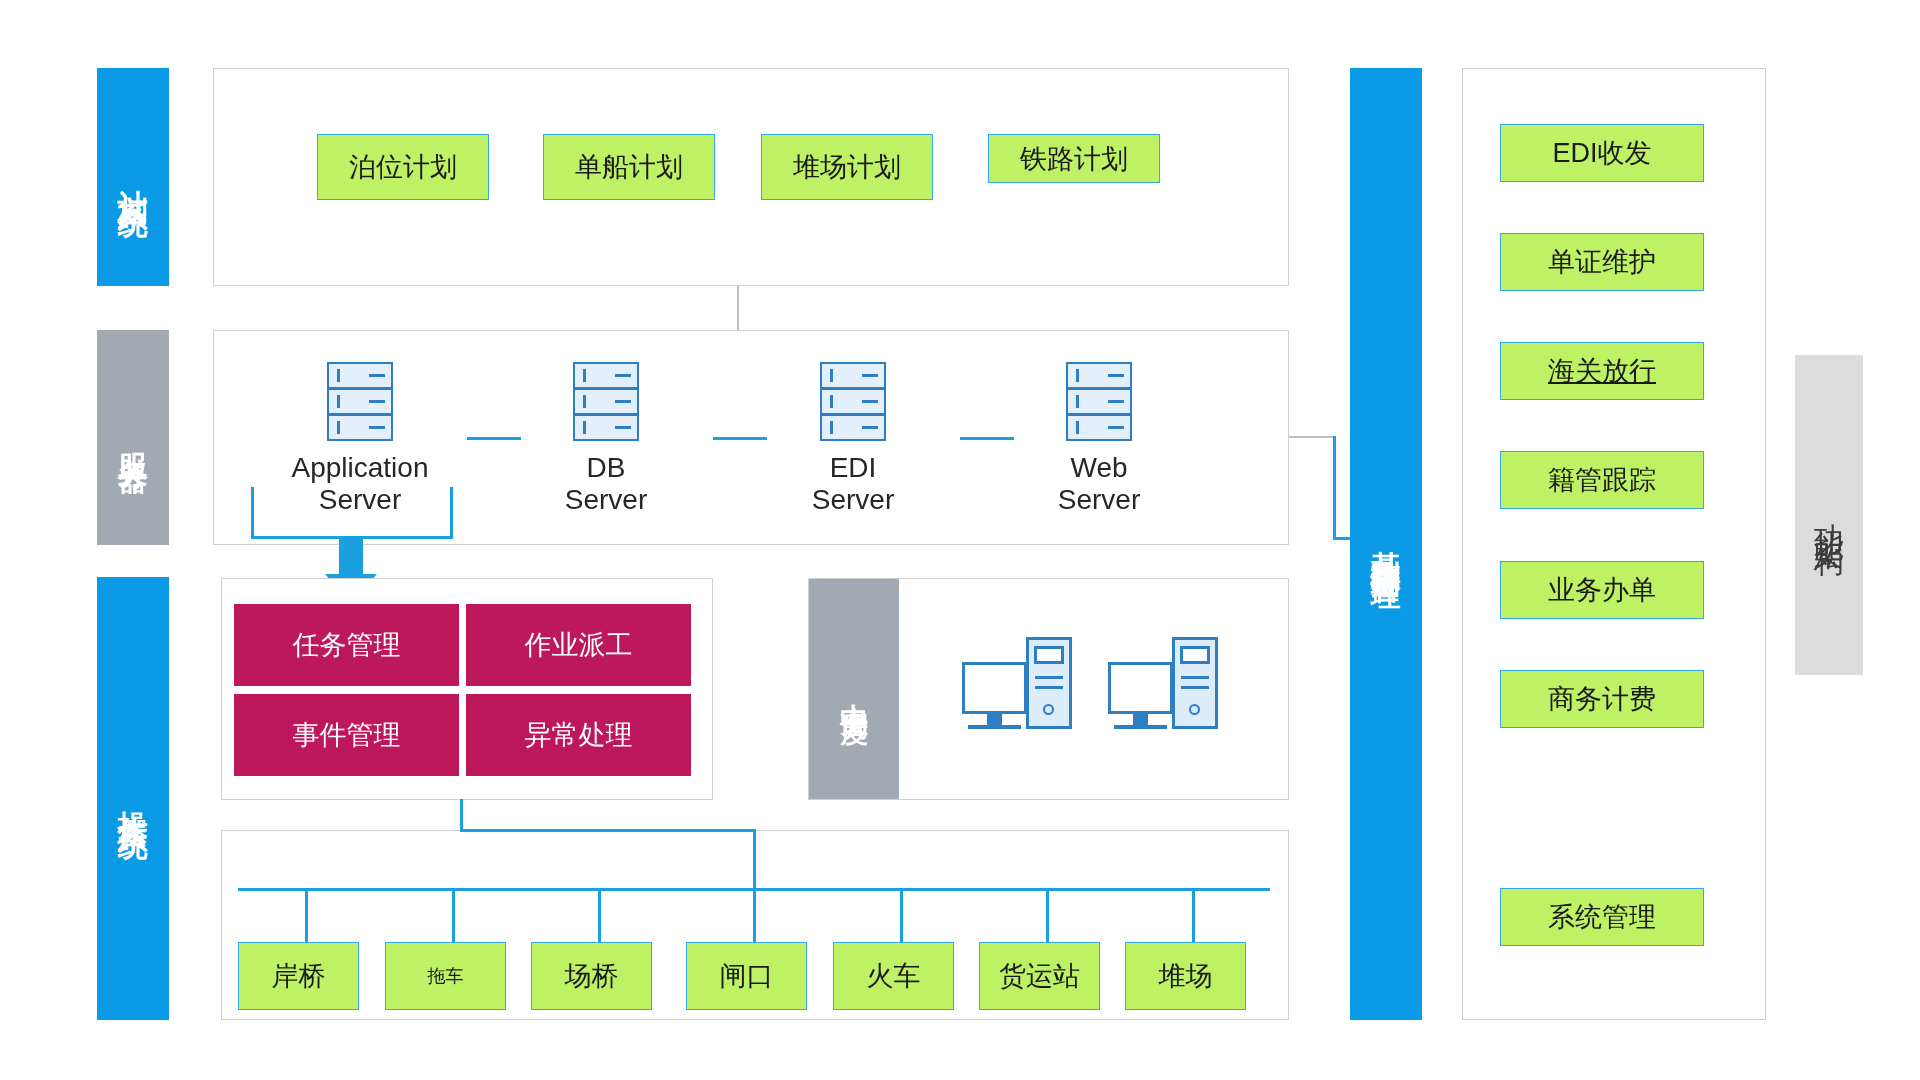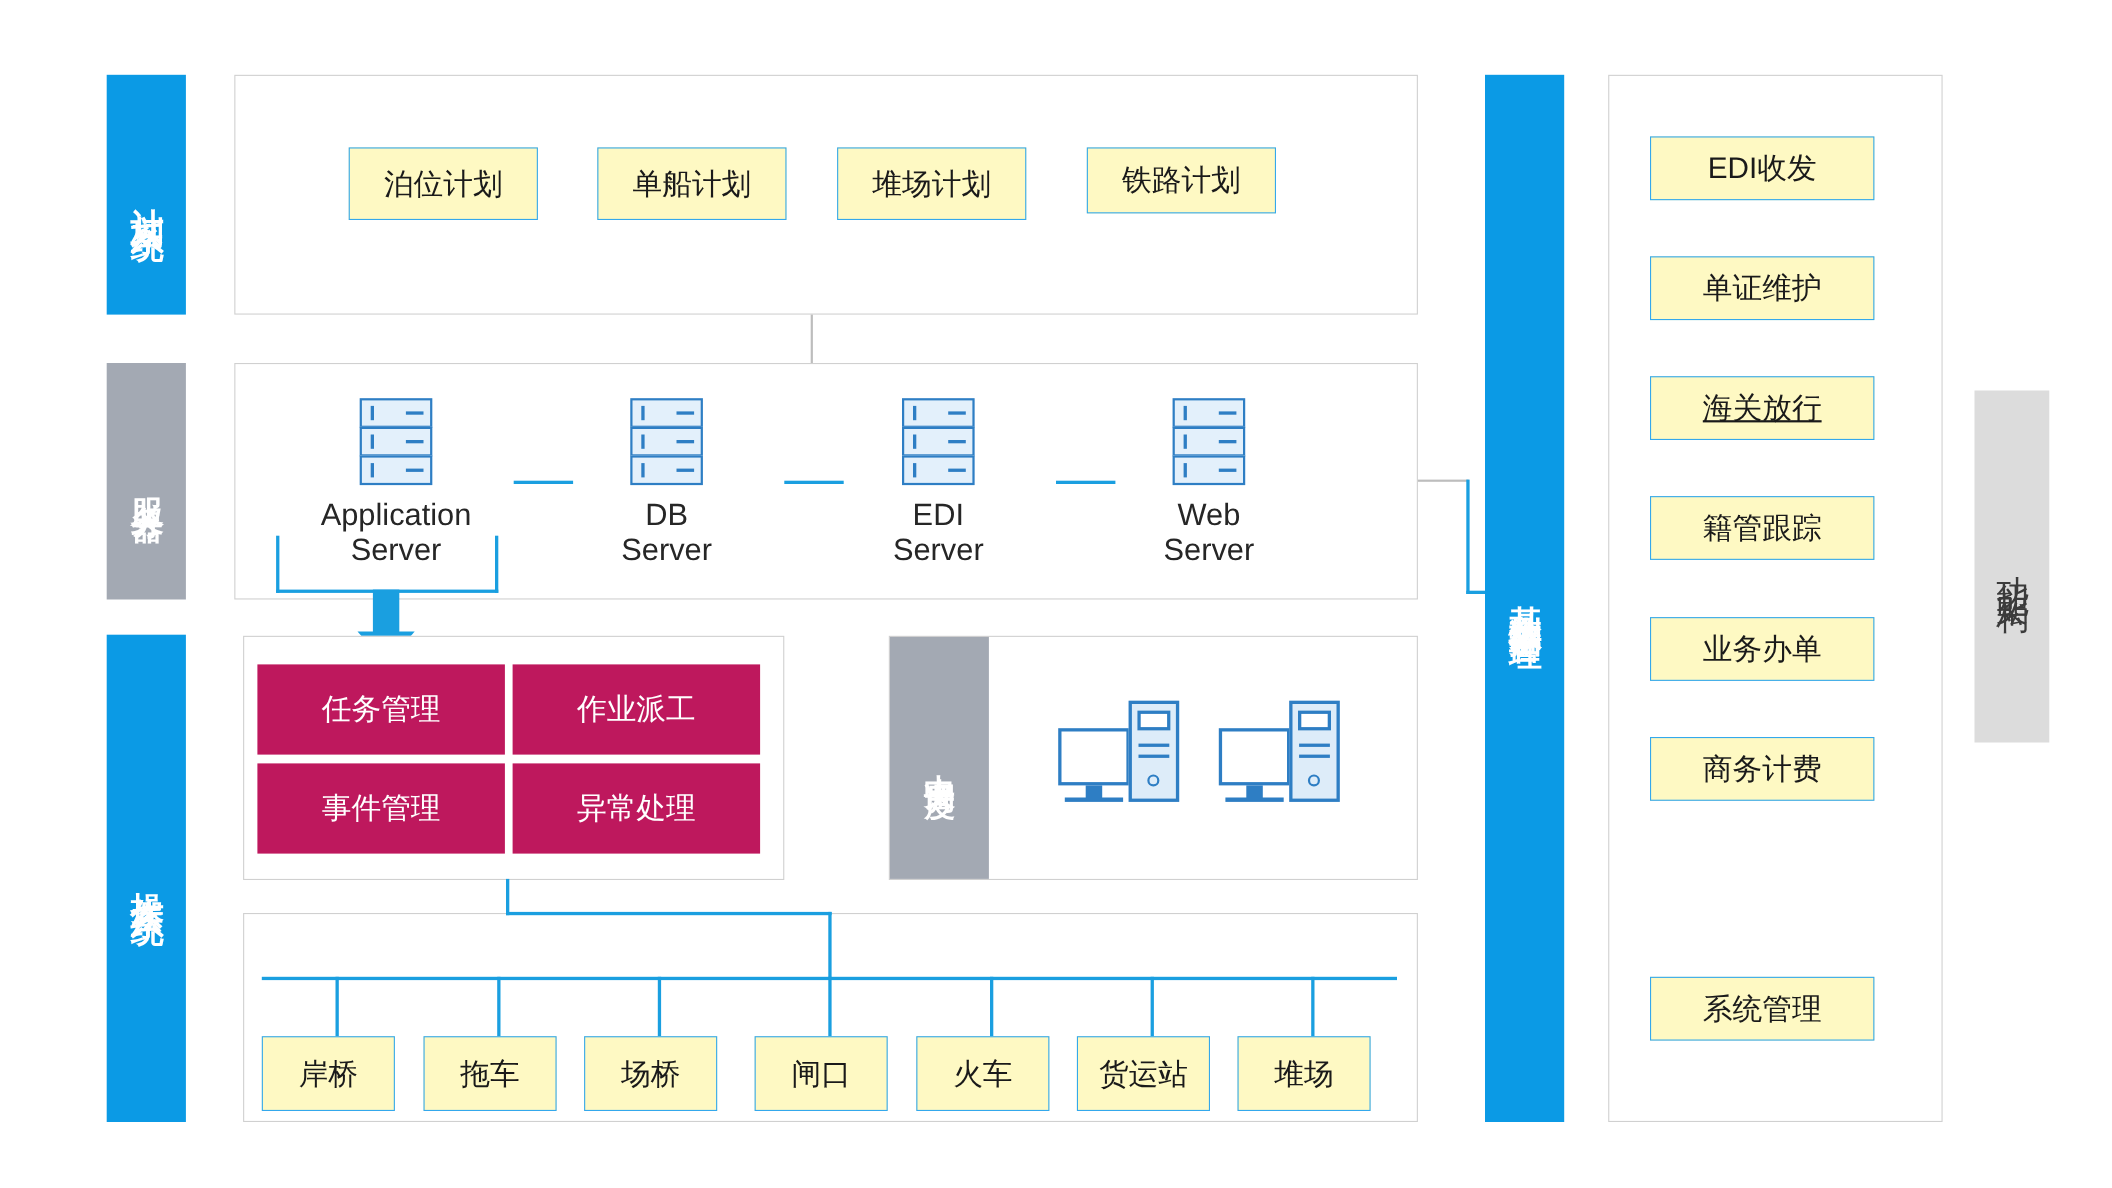--- a/index.html
+++ b/index.html
@@ -16,21 +16,21 @@
   .band-gray{background:#a3a9b3;}
   .band-gray .band-text{color:#ffffff;}
   .band-lightgray{background:#dcdcdc;}
   .band-lightgray .band-text{color:#3b3b3b;font-weight:normal;letter-spacing:8px;}
 
   
   .panel{position:absolute;border:1px solid #d0d0d0;background:#ffffff;box-sizing:border-box;}
 
   
   .lbox{position:absolute;box-sizing:border-box;border:1px solid #34a8ec;
-        background:#fef9c3;display:flex;align-items:center;justify-content:center;
+        background:#bef264;display:flex;align-items:center;justify-content:center;
         color:#1a1a1a;}
 
   
   .bbox{position:absolute;box-sizing:border-box;background:#be185d;
         display:flex;align-items:center;justify-content:center;color:#ffffff;}
 
   
   .hline{position:absolute;background:#1a9fe0;height:3px;}
   .vline{position:absolute;background:#1a9fe0;width:3px;}
   .hline-gray{position:absolute;background:#bdbdbd;height:2px;}
@@ -80,21 +80,21 @@
 
   <div class="lbox" style="left:317px;top:134px;width:172px;height:66px;">
     <span style="font-size:27px;">泊位计划</span>
   </div>
   <div class="lbox" style="left:543px;top:134px;width:172px;height:66px;">
     <span style="font-size:27px;">单船计划</span>
   </div>
   <div class="lbox" style="left:761px;top:134px;width:172px;height:66px;">
     <span style="font-size:27px;">堆场计划</span>
   </div>
-  <div class="lbox" style="left:988px;top:134px;width:172px;height:60px;">
+  <div class="lbox" style="left:988px;top:134px;width:172px;height:49px;">
     <span style="font-size:27px;">铁路计划</span>
   </div>
 
   <div class="vline-gray" style="left:737px;top:286px;height:44px;"></div>
 
   <div class="panel" style="left:213px;top:330px;width:1076px;height:215px;"></div>
 
   <div class="srv" style="left:327px;top:362px;width:66px;height:80px;">
     <div class="srv-unit" style="left:0;top:0;width:66px;height:27px;"></div>
     <div class="srv-tick" style="left:10px;top:7px;width:3px;height:13px;"></div>
@@ -229,21 +229,21 @@
   <div class="vline" style="left:598px;top:888px;height:56px;"></div>
   <div class="vline" style="left:753px;top:888px;height:56px;"></div>
   <div class="vline" style="left:900px;top:888px;height:56px;"></div>
   <div class="vline" style="left:1046px;top:888px;height:56px;"></div>
   <div class="vline" style="left:1192px;top:888px;height:56px;"></div>
 
   <div class="lbox" style="left:238px;top:942px;width:121px;height:68px;">
     <span style="font-size:27px;">岸桥</span>
   </div>
   <div class="lbox" style="left:385px;top:942px;width:121px;height:68px;">
-    <span style="font-size:27px;">拖车</span>
+    <span style="font-size:18px;">拖车</span>
   </div>
   <div class="lbox" style="left:531px;top:942px;width:121px;height:68px;">
     <span style="font-size:27px;">场桥</span>
   </div>
   <div class="lbox" style="left:686px;top:942px;width:121px;height:68px;">
     <span style="font-size:27px;">闸口</span>
   </div>
   <div class="lbox" style="left:833px;top:942px;width:121px;height:68px;">
     <span style="font-size:27px;">火车</span>
   </div>

